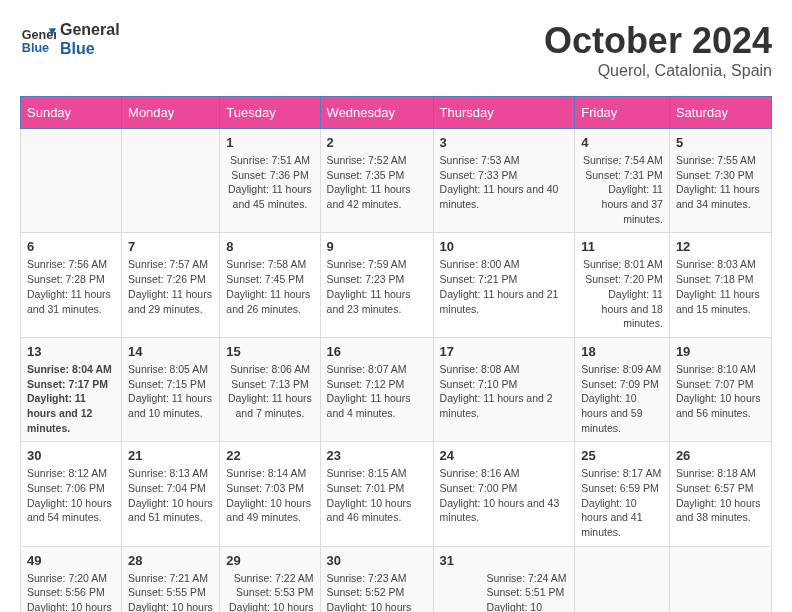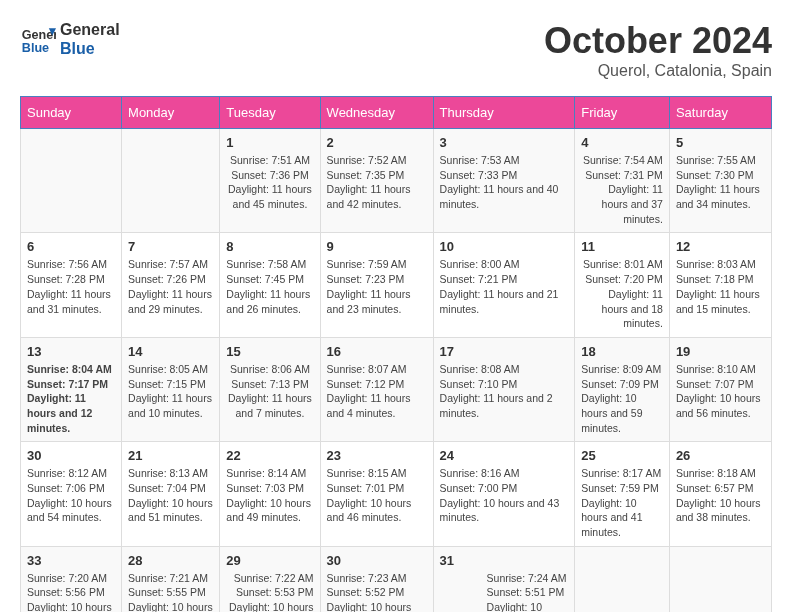--- a/index.html
+++ b/index.html
@@ -262,33 +262,33 @@
         </td>
         <td>
           <span class="day-num">24</span>
           <div class="day-info" style="white-space: pre-line;">Sunrise: 8:16 AM
 Sunset: 7:00 PM
 Daylight: 10 hours and 43 minutes.</div>
         </td>
         <td>
           <span class="day-num">25</span>
           <div class="day-info" style="white-space: pre-line;">Sunrise: 8:17 AM
-Sunset: 7:59 PM
+Sunset: 6:59 PM
 Daylight: 10 hours and 41 minutes.</div>
         </td>
         <td>
           <span class="day-num">26</span>
           <div class="day-info" style="white-space: pre-line;">Sunrise: 8:18 AM
 Sunset: 6:57 PM
 Daylight: 10 hours and 38 minutes.</div>
         </td>
       </tr>
       <tr>
         <td>
-          <span class="day-num">33</span>
+          <span class="day-num">49</span>
           <div class="day-info" style="white-space: pre-line;">Sunrise: 7:20 AM
 Sunset: 5:56 PM
 Daylight: 10 hours and 36 minutes.</div>
         </td>
         <td>
           <span class="day-num">28</span>
           <div class="day-info" style="white-space: pre-line;">Sunrise: 7:21 AM
 Sunset: 5:55 PM
 Daylight: 10 hours and 33 minutes.</div>
         </td>

